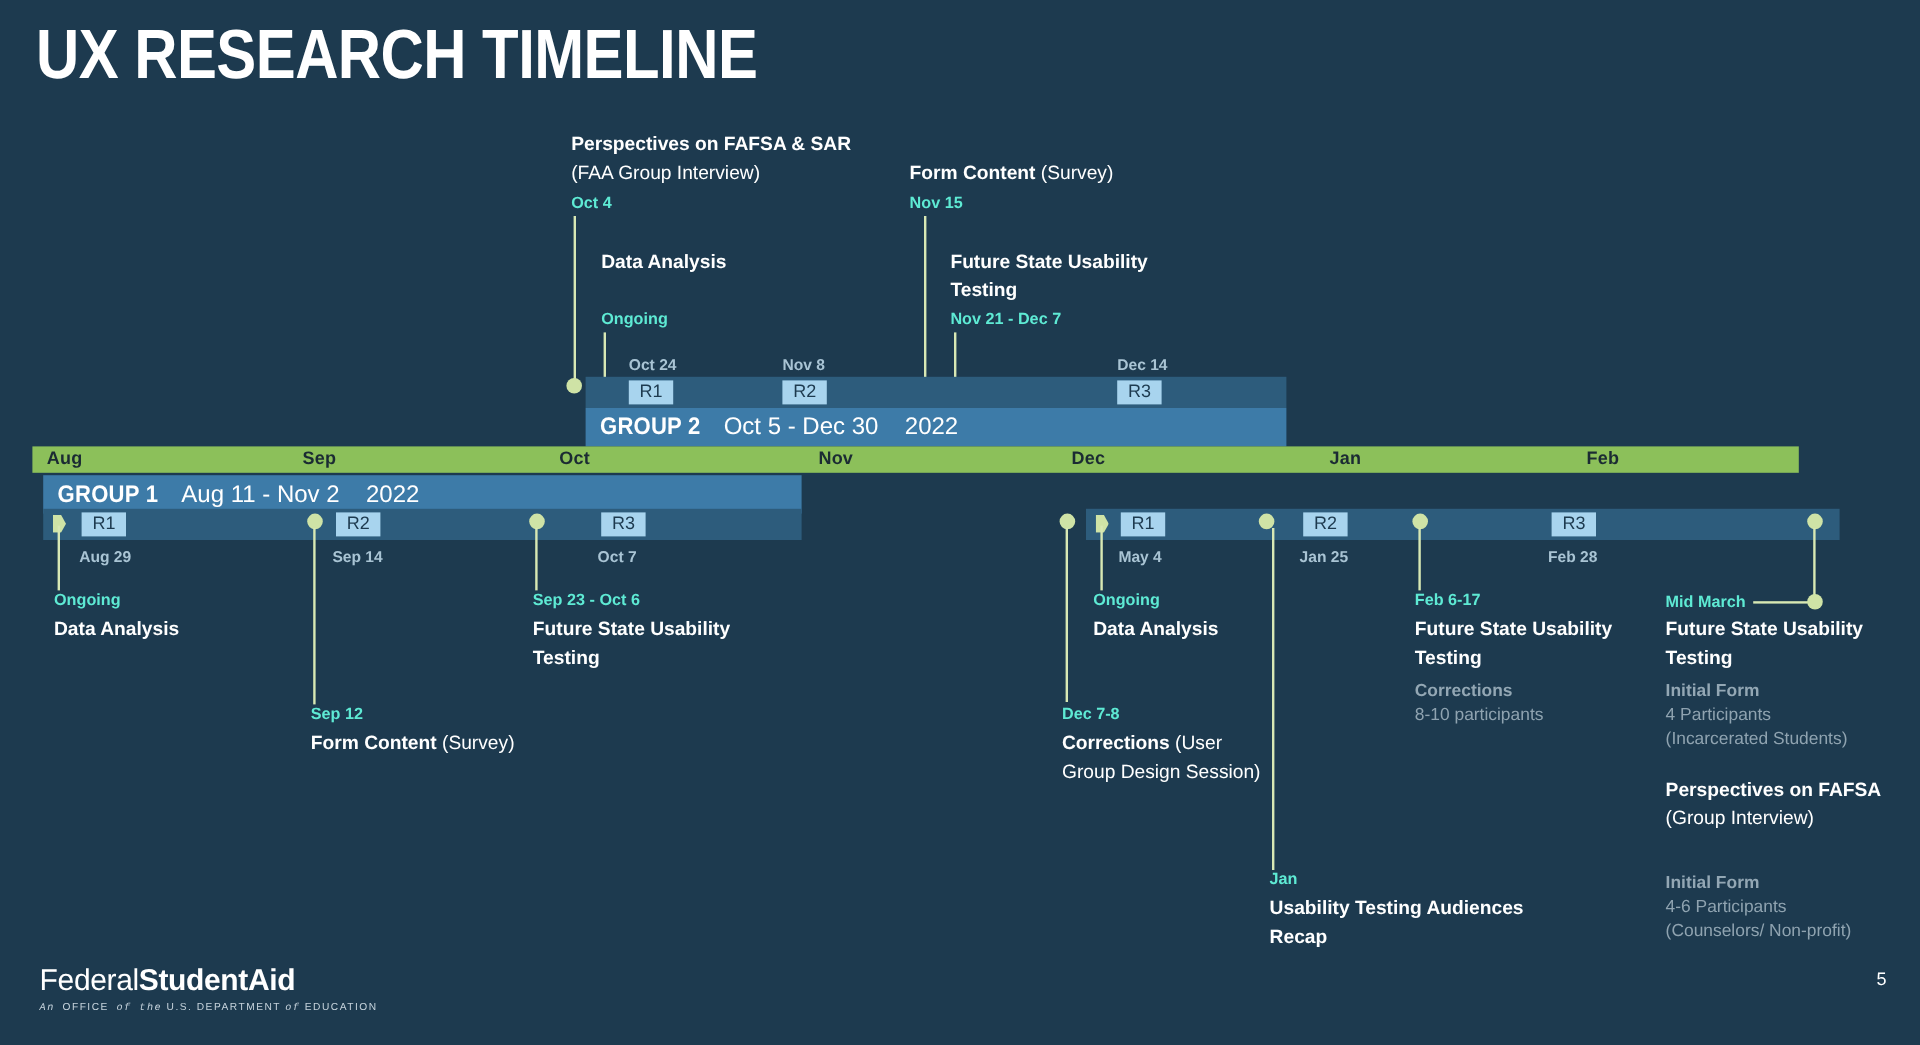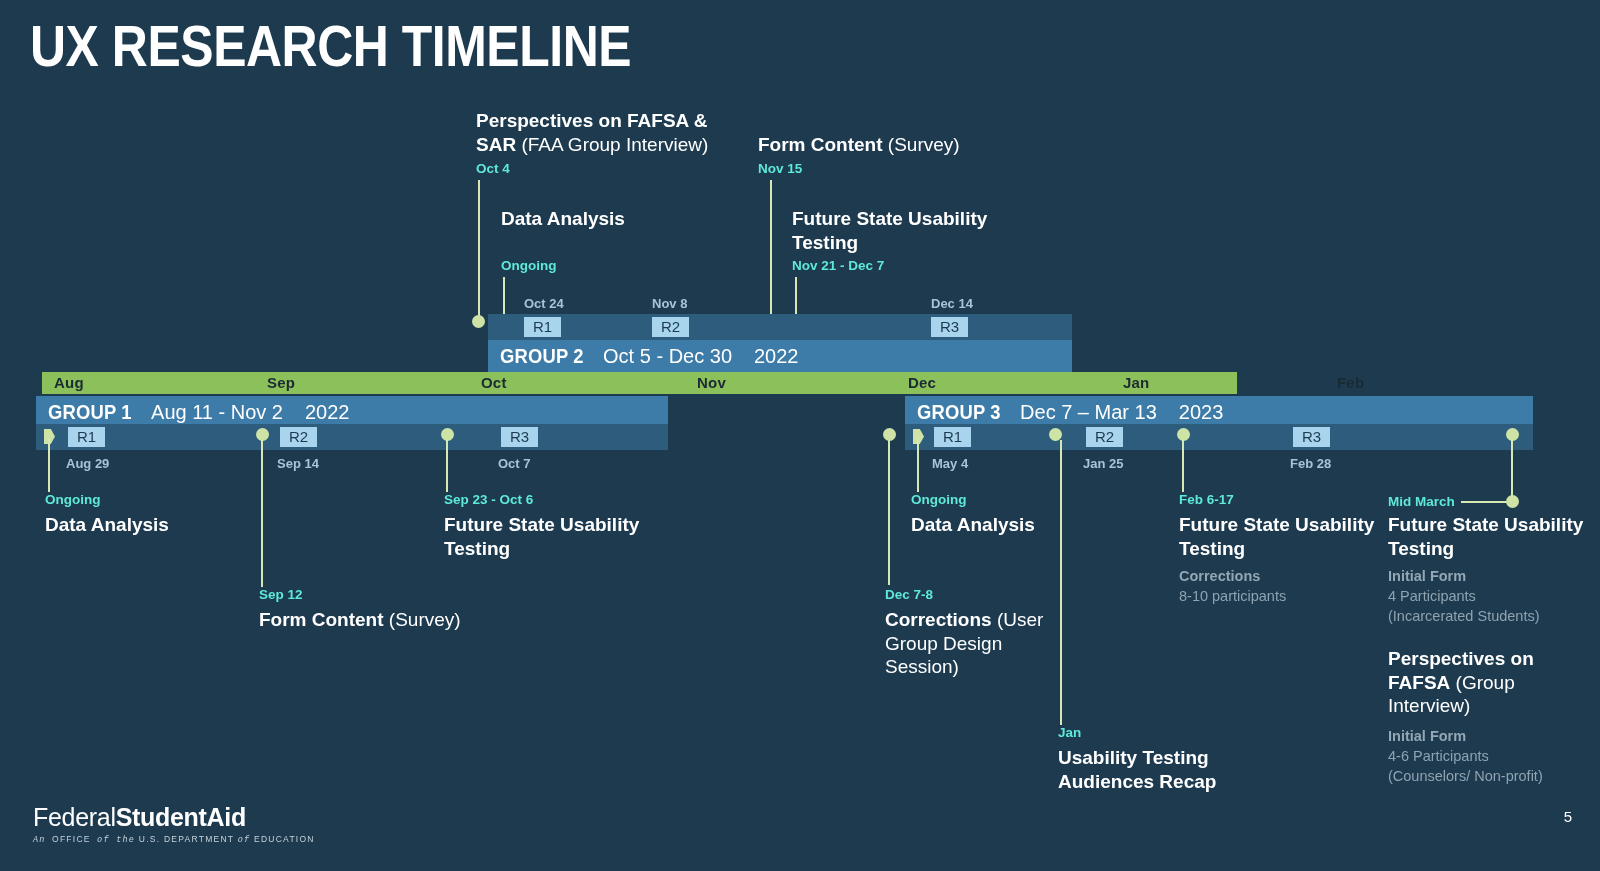--- a/index.html
+++ b/index.html
@@ -15,21 +15,21 @@
   
   .page-title {
     position:absolute; left:30px; top:12px;
     font-size:58px; font-weight:bold; letter-spacing:-0.5px;
     transform:scaleX(0.86); transform-origin:left center;
     color:#ffffff; white-space:nowrap;
   }
 
   
   .abs { position:absolute; }
-  .ttl { font-size:19px; font-weight:bold; line-height:23.5px; color:#ffffff; }
+  .ttl { font-size:16px; font-weight:bold; line-height:23.5px; color:#ffffff; }
   .ttl .reg { font-weight:normal; }
   .date-green { font-size:13.5px; font-weight:bold; color:#5eead4; line-height:16px; white-space:nowrap; }
   .date-blue  { font-size:13px;  font-weight:bold; color:#a9c4d4; line-height:15px; white-space:nowrap; }
   .sub-gray   { font-size:14.5px; color:#8fa3b0; line-height:20px; }
   .sub-gray b { font-weight:bold; color:#93a7b4; }
 
   
   .vline { position:absolute; width:2px; background:#d8e8b4; }
   .hline { position:absolute; height:2px; background:#d8e8b4; }
   .dot {
@@ -119,21 +119,21 @@
   <div class="rbox" style="left:652px; top:317px;">R2</div>
   <div class="abs date-blue" style="left:931px; top:296px;">Dec 14</div>
   <div class="rbox" style="left:931px; top:317px;">R3</div>
 
   <div class="group-bar" style="left:488px; top:340px; width:584px;">
     <span class="gname">GROUP 2</span>
     <span class="grange">Oct 5 - Dec 30</span>
     <span class="gyear">2022</span>
   </div>
 
-  <div class="month-axis" style="left:42px; top:372px; width:1195px;padding-left:16px;">
+  <div class="month-axis" style="left:27px; top:372px; width:1472px;padding-left:16px;">
     <span class="m" style="left:12px;">Aug</span>
     <span class="m" style="left:225px;">Sep</span>
     <span class="m" style="left:439px;">Oct</span>
     <span class="m" style="left:655px;text-align:center;">Nov</span>
     <span class="m" style="left:866px;">Dec</span>
     <span class="m" style="left:1081px;">Jan</span>
     <span class="m" style="left:1295px;">Feb</span>
   </div>
 
   <div class="group-bar" style="left:36px; top:396px; width:632px;">
@@ -159,25 +159,20 @@
   <div class="abs date-green" style="left:259px; top:587px;">Sep 12</div>
   <div class="abs ttl" style="left:259px; top:608px; width:320px;">
     <span>Form Content</span><span class="reg"> (Survey)</span>
   </div>
 
   <div class="dot" style="left:441px; top:428px;"></div>
   <div class="vline" style="left:446px; top:440px; height:52px;"></div>
   <div class="abs date-green" style="left:444px; top:492px;">Sep 23 - Oct 6</div>
   <div class="abs ttl" style="left:444px; top:513px; width:210px;">Future State Usability Testing</div>
 
-  <div class="group-bar" style="left:905px; top:396px; width:628px;">
-    <span class="gname">GROUP 3</span>
-    <span class="grange">Dec 7 – Mar 13</span>
-    <span class="gyear">2023</span>
-  </div>
   <div class="marker-bar" style="left:905px; top:424px; width:628px;"></div>
   <div class="pin" style="left:913px; top:429px;"></div>
   <div class="rbox" style="left:934px; top:427px;">R1</div>
   <div class="abs date-blue" style="left:932px; top:456px;">May 4</div>
   <div class="rbox" style="left:1086px; top:427px;">R2</div>
   <div class="abs date-blue" style="left:1083px; top:456px;">Jan 25</div>
   <div class="rbox" style="left:1293px; top:427px;">R3</div>
   <div class="abs date-blue" style="left:1290px; top:456px;">Feb 28</div>
 
   <div class="dot" style="left:883px; top:428px;"></div>

